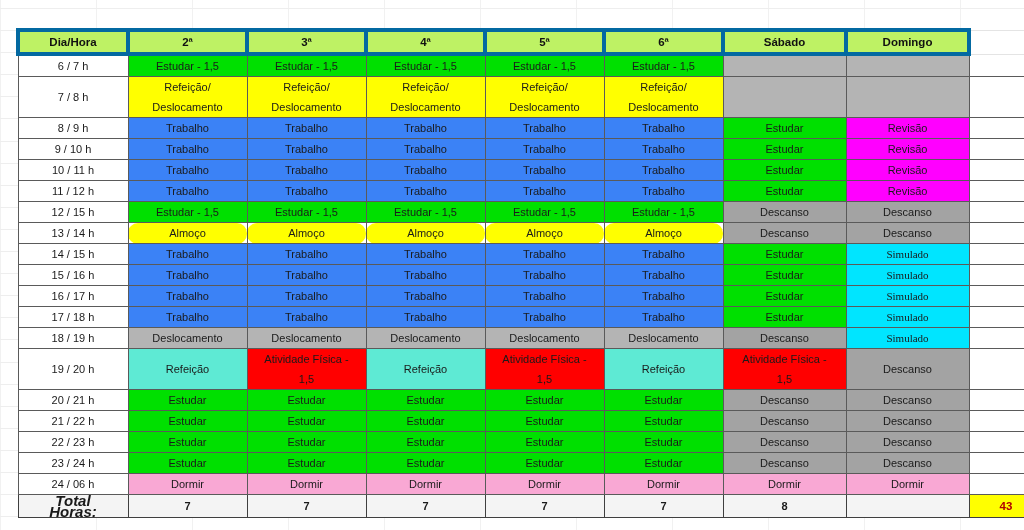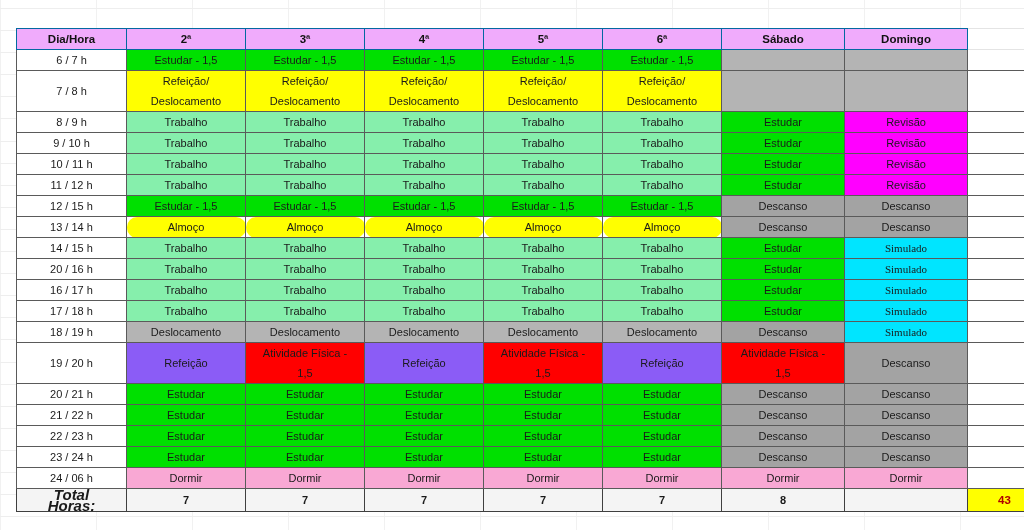--- a/index.html
+++ b/index.html
@@ -58,51 +58,51 @@
 
   
   col.c-hour   { width: 110px; }
   col.c-day    { width: 119px; }
   col.c-sat    { width: 123px; }
   col.c-sun    { width: 123px; }
   col.c-extra  { width: 74px; }
 
   
   tr.head th {
-    background: #f0abfc;
+    background: #bef264;
     font-weight: bold;
     font-size: 11.5px;
     color: #111;
-    border: 1px solid #0369a1;
+    border: 4px solid #0369a1;
   }
   tr.head th.extra-head {
     background: #ffffff;
     border: 1px solid #e4e4e4;
   }
 
   
   td.hour {
     background: #ffffff;
     font-weight: bold;
     font-size: 11px;
     color: #1a1a1a;
     border: 1px solid #4a4a4a;
   }
 
   
   .cat-estudar15  { background: #00e000; }
   .cat-refeicao   { background: #ffff00; margin-top: 16px; }
-  .cat-trabalho   { background: #86efac; }
+  .cat-trabalho   { background: #3b82f6; }
   .cat-almoco     { background: #ffff00; border-radius: 10px; }
   .cat-estudar    { background: #00e000; }
   .cat-revisao    { background: #ff00ff; }
   .cat-simulado   { background: #00e5ff; font-family: Liberation Serif, serif; }
   .cat-descanso   { background: #a3a3a3; }
   .cat-deslocamento { background: #b4b4b4; }
-  .cat-refeicao-g { background: #8b5cf6; margin-top: 32px; }
+  .cat-refeicao-g { background: #5eead4; margin-top: 32px; }
   .cat-atividade  { background: #ff0000; margin-left: 16px; }
   .cat-dormir     { background: #f9a8d4; text-align: left; padding-left: 4px; }
   .cat-empty      { background: #b4b4b4; }
   .cat-none       { background: #ffffff; border: 1px solid #e4e4e4; }
 
   
   td.clipped {
     position: relative;
     overflow: hidden;
     line-height: 12px;
@@ -279,21 +279,21 @@
             <td class="cat-trabalho">Trabalho</td>
             <td class="cat-trabalho">Trabalho</td>
             <td class="cat-trabalho">Trabalho</td>
             <td class="cat-trabalho">Trabalho</td>
             <td class="cat-trabalho">Trabalho</td>
             <td class="cat-estudar">Estudar</td>
             <td class="cat-simulado">Simulado</td>
             <td class="cat-none"></td>
           </tr>
           <tr>
-            <td class="hour">20 / 16 h</td>
+            <td class="hour">15 / 16 h</td>
             <td class="cat-trabalho">Trabalho</td>
             <td class="cat-trabalho">Trabalho</td>
             <td class="cat-trabalho">Trabalho</td>
             <td class="cat-trabalho">Trabalho</td>
             <td class="cat-trabalho">Trabalho</td>
             <td class="cat-estudar">Estudar</td>
             <td class="cat-simulado">Simulado</td>
             <td class="cat-none"></td>
           </tr>
           <tr>

